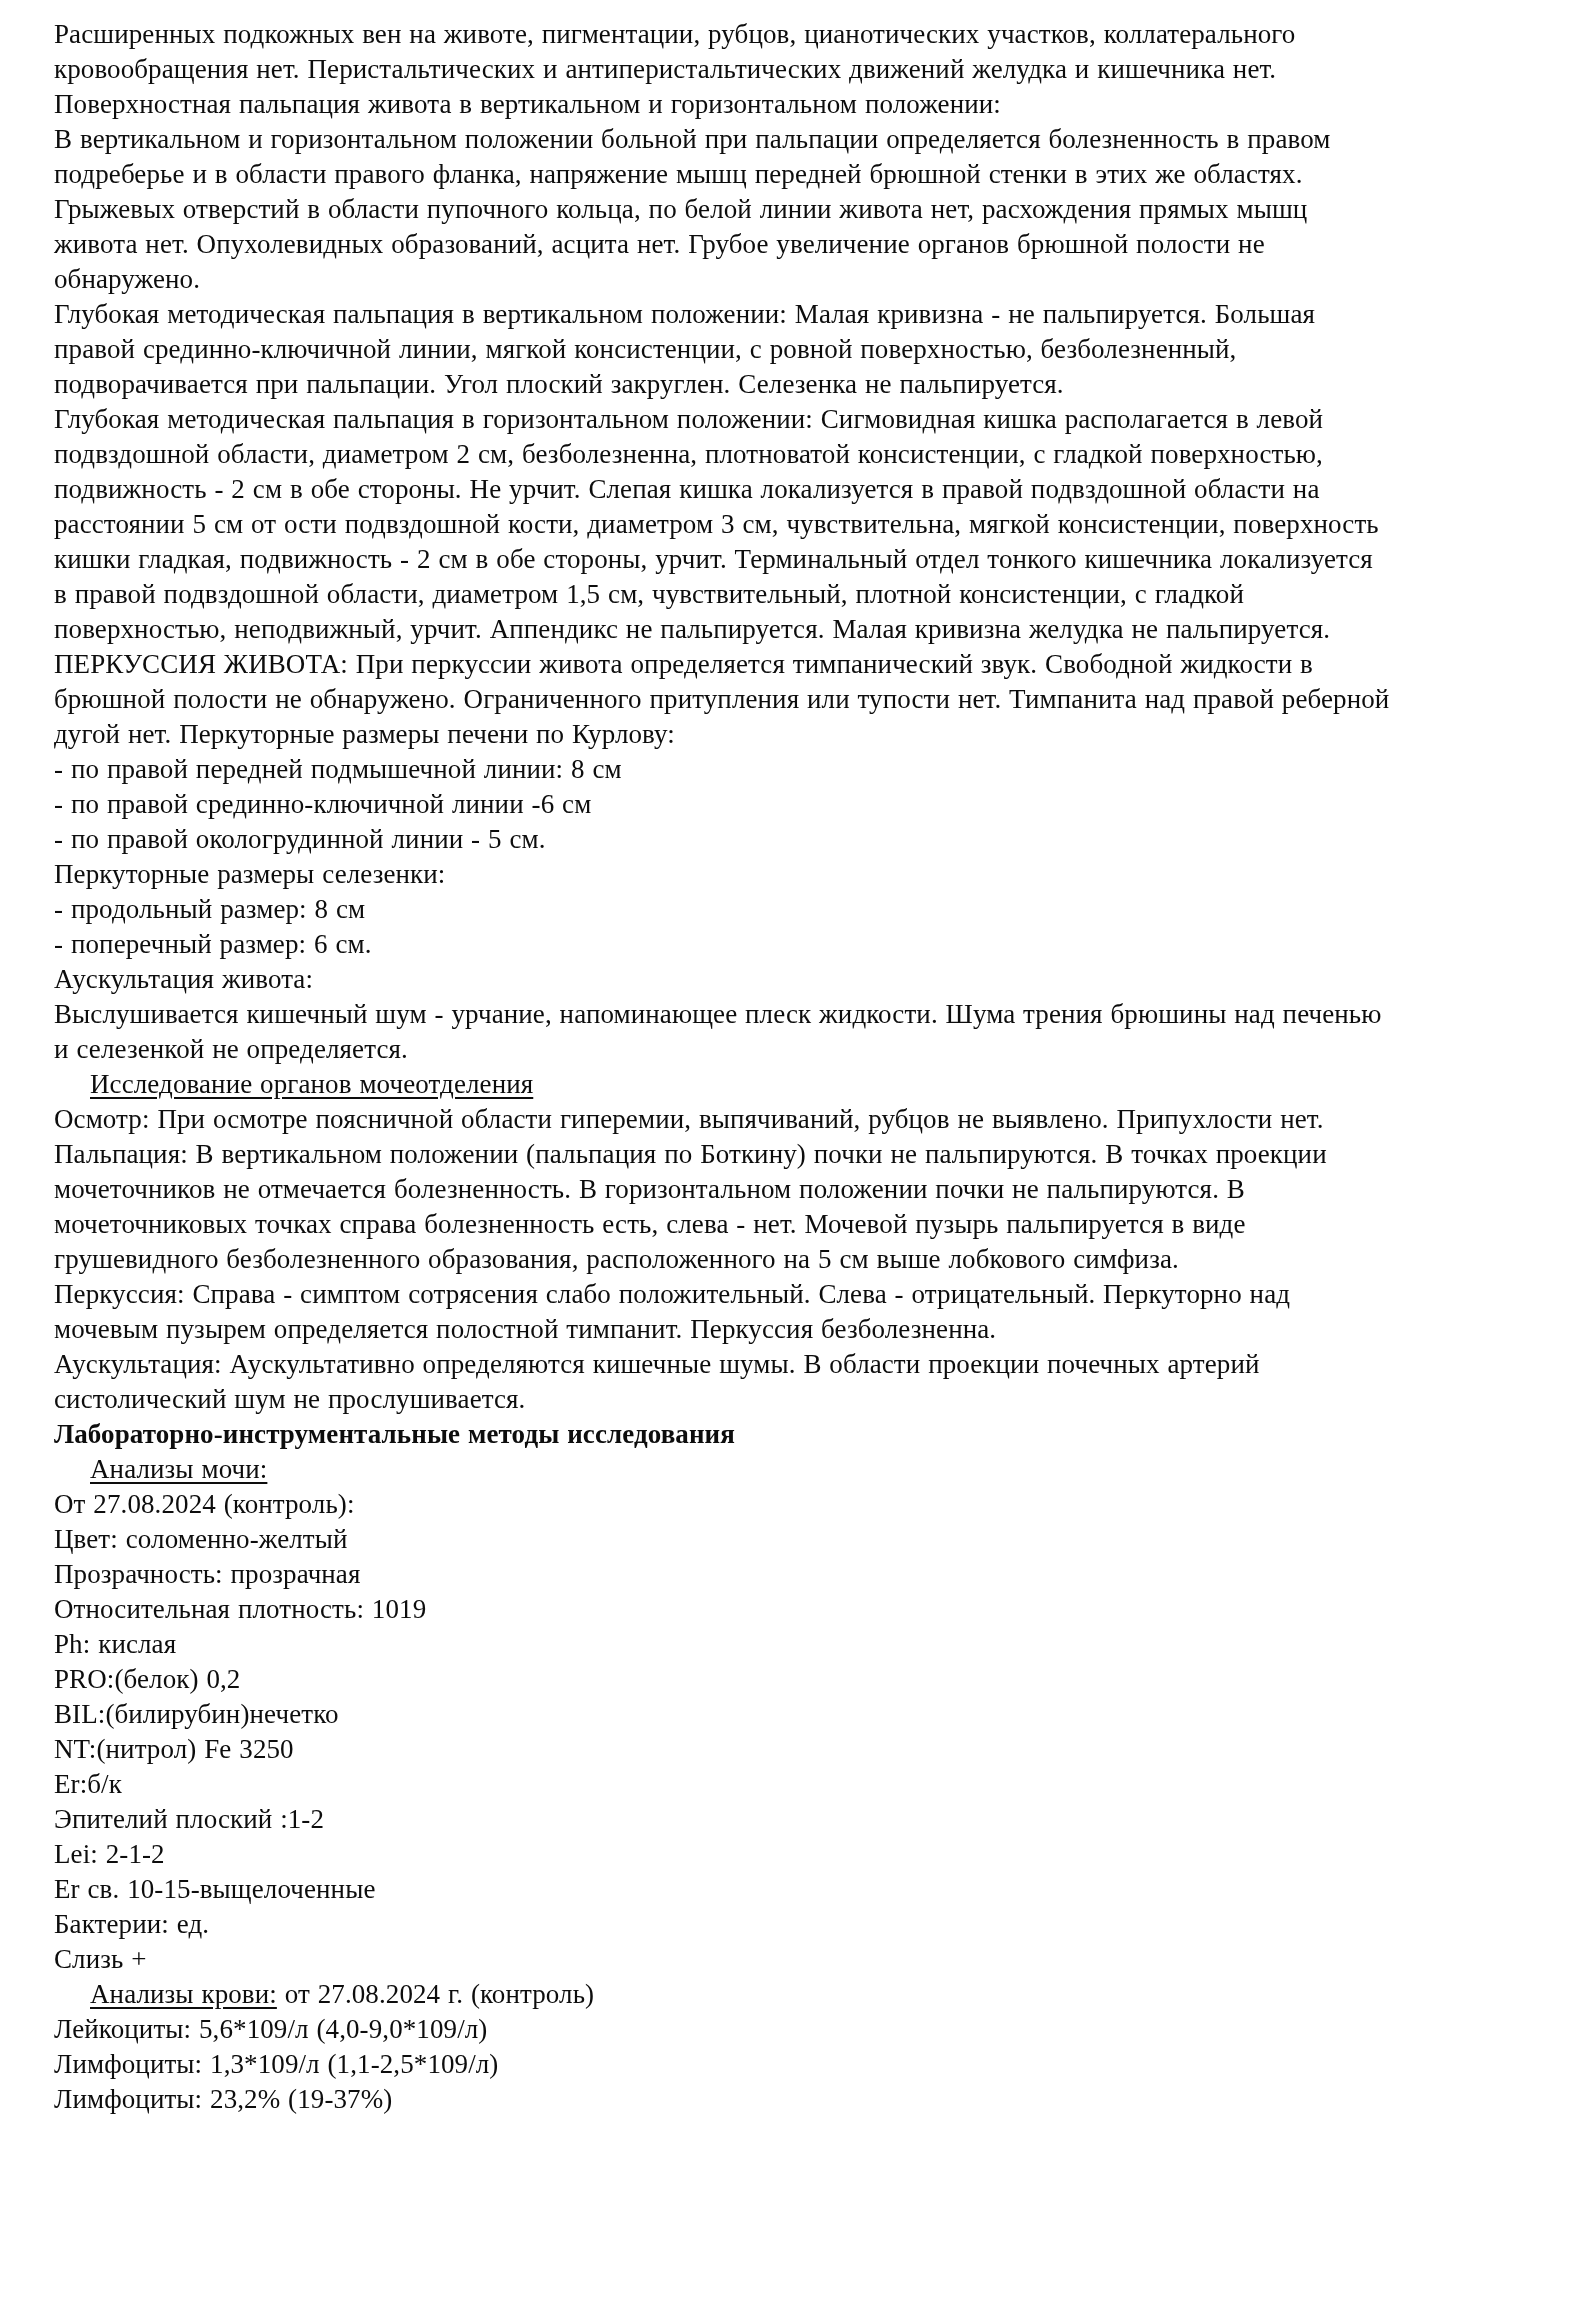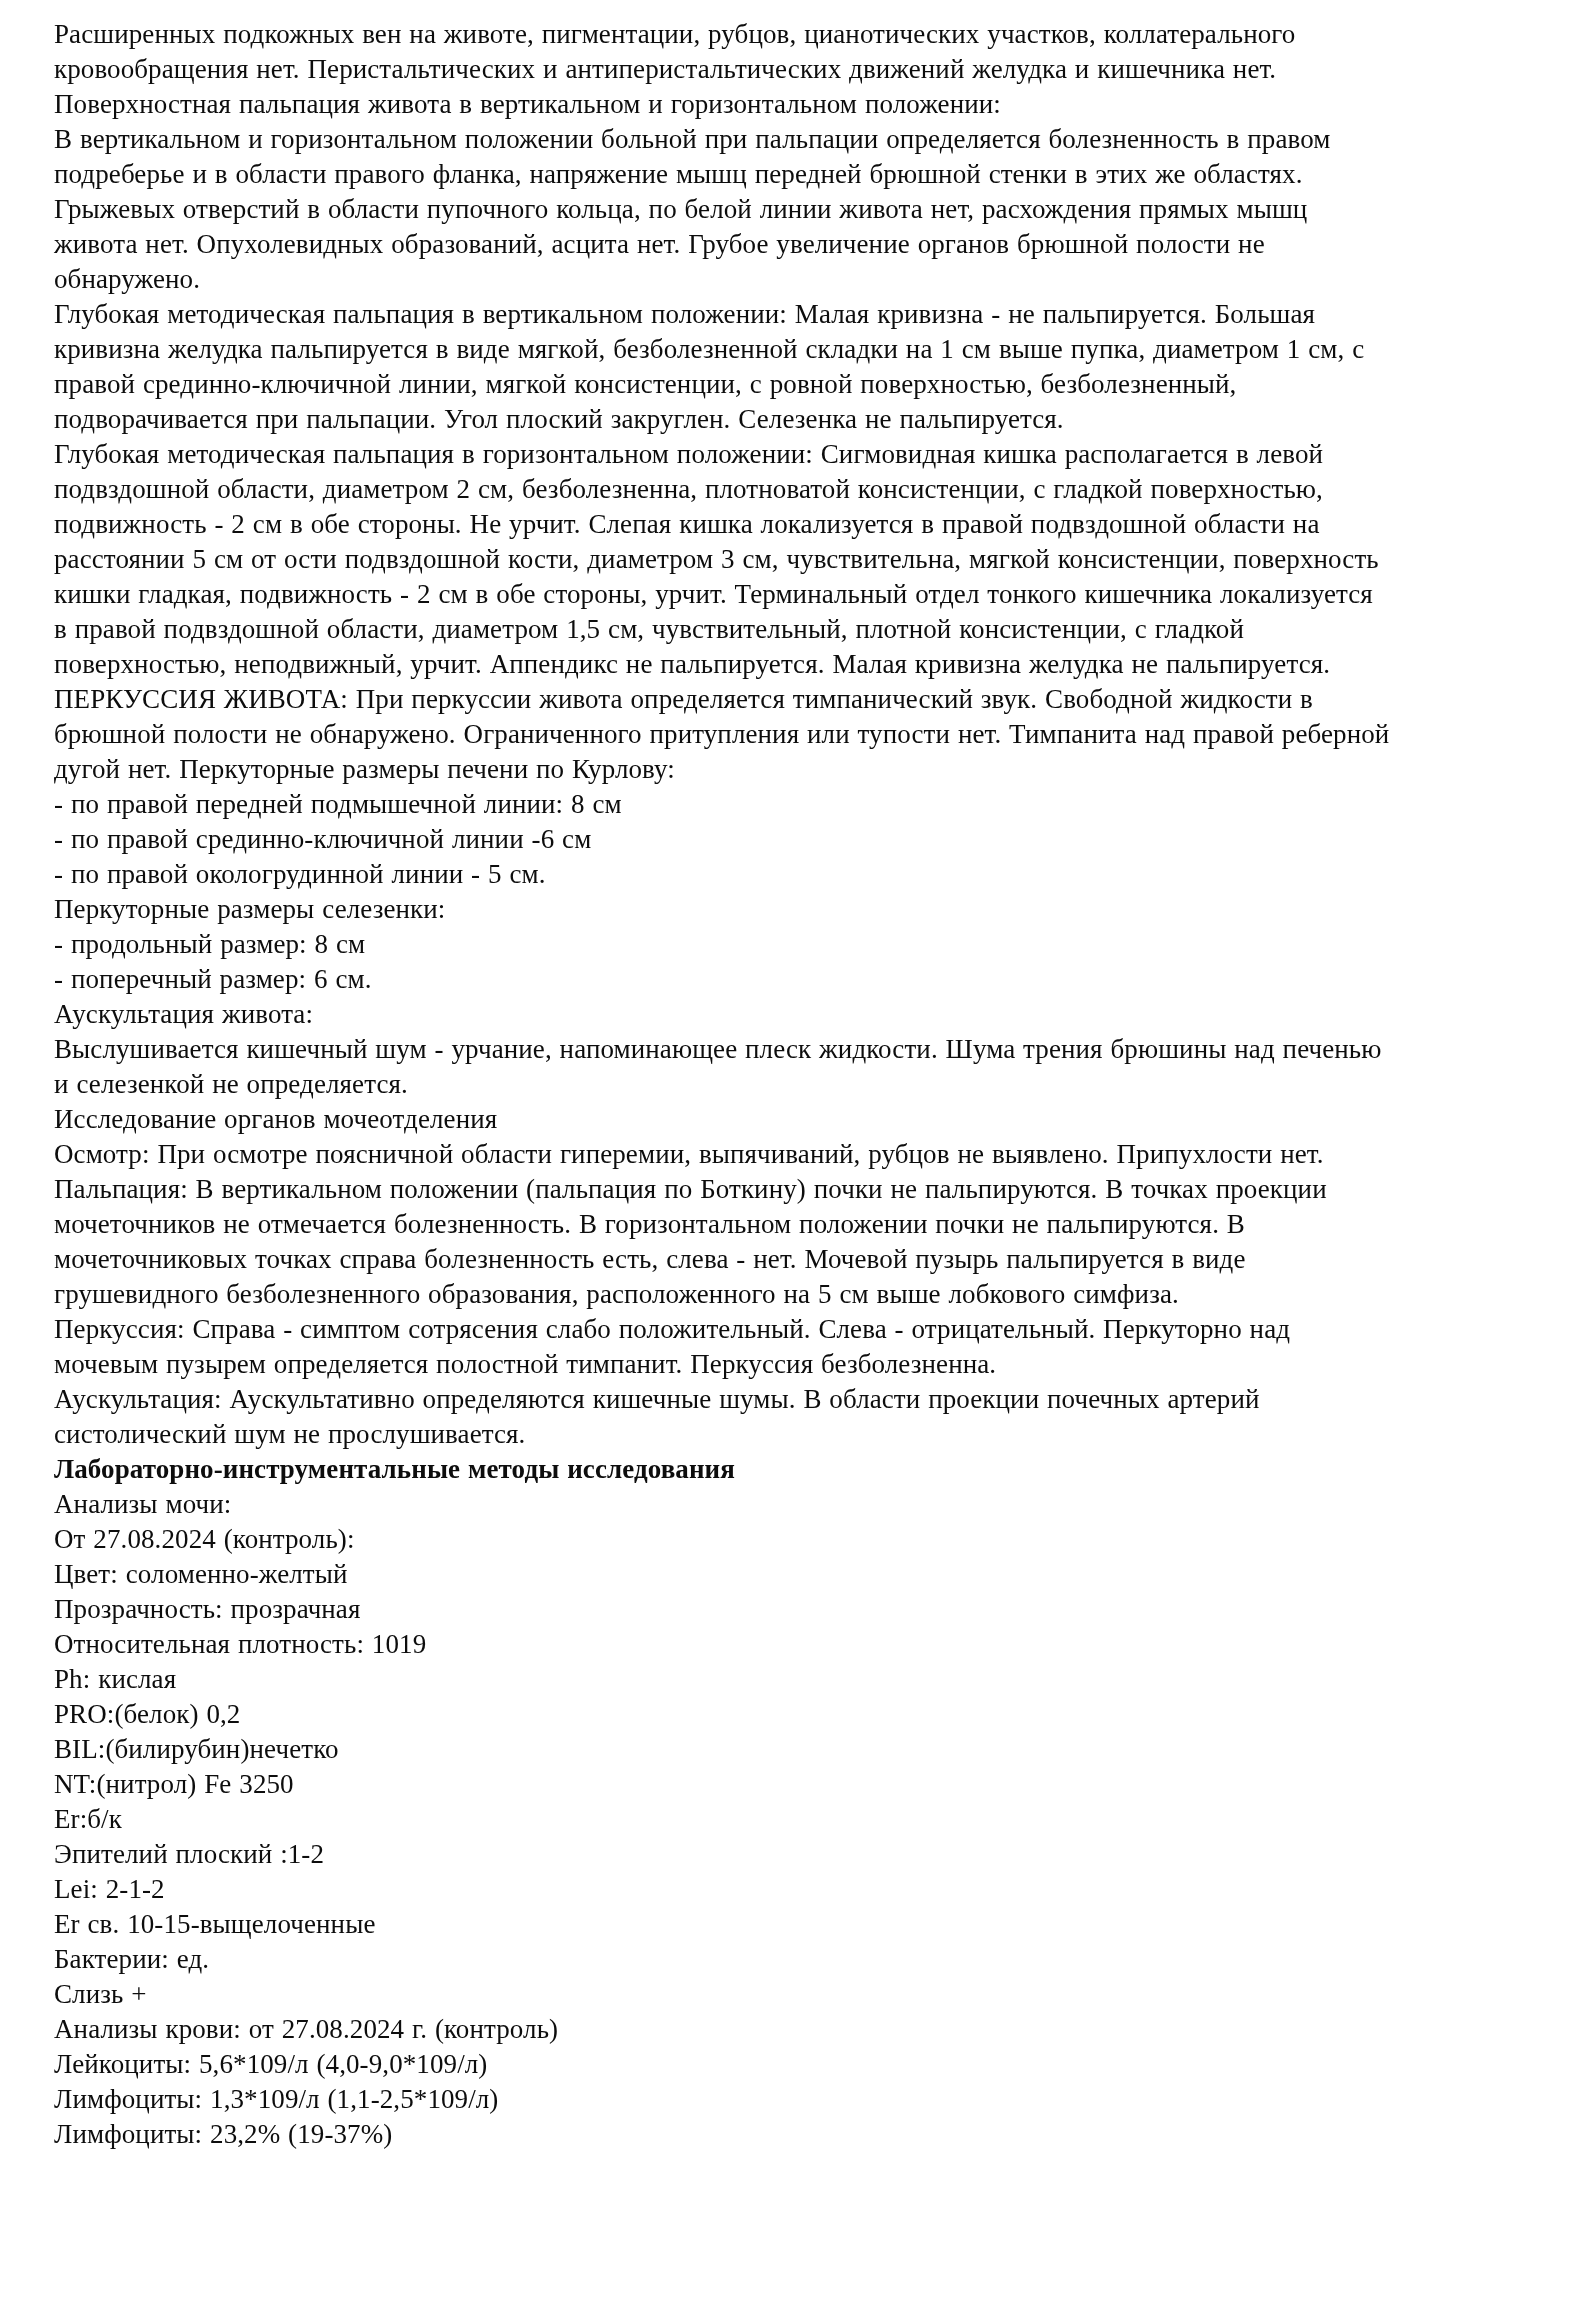--- a/index.html
+++ b/index.html
@@ -30,39 +30,40 @@
   }
   .line {
     white-space: nowrap;
   }
   .line.bold {
     font-weight: bold;
   }
   .line.gap-before {
   }
   .underline {
+    text-decoration: underline;
     text-underline-offset: 4px;
     text-decoration-thickness: 2px;
+    margin-left: 36px;
   }
 </style>
 </head>
 <body>
 
 <main class="page">
   <div class="doc-lines">
       <div class="line"><span>Расширенных подкожных вен на животе, пигментации, рубцов, цианотических участков, коллатерального</span></div>
       <div class="line"><span>кровообращения нет. Перистальтических и антиперистальтических движений желудка и кишечника нет.</span></div>
       <div class="line"><span>Поверхностная пальпация живота в вертикальном и горизонтальном положении:</span></div>
       <div class="line"><span>В вертикальном и горизонтальном положении больной при пальпации определяется болезненность в правом</span></div>
       <div class="line"><span>подреберье и в области правого фланка, напряжение мышц передней брюшной стенки в этих же областях.</span></div>
       <div class="line"><span>Грыжевых отверстий в области пупочного кольца, по белой линии живота нет, расхождения прямых мышц</span></div>
       <div class="line"><span>живота нет. Опухолевидных образований, асцита нет. Грубое увеличение органов брюшной полости не</span></div>
       <div class="line"><span>обнаружено.</span></div>
       <div class="line"><span>Глубокая методическая пальпация в вертикальном положении: Малая кривизна - не пальпируется. Большая</span></div>
-      <div class="line"><span>кривизна желудка пальпируется в виде мягкой, безболезненной складки на 1 см выше пупка, диаметром 1 см, с</span></div>
       <div class="line"><span>правой срединно-ключичной линии, мягкой консистенции, с ровной поверхностью, безболезненный,</span></div>
       <div class="line"><span>подворачивается при пальпации. Угол плоский закруглен. Селезенка не пальпируется.</span></div>
       <div class="line"><span>Глубокая методическая пальпация в горизонтальном положении: Сигмовидная кишка располагается в левой</span></div>
       <div class="line"><span>подвздошной области, диаметром 2 см, безболезненна, плотноватой консистенции, с гладкой поверхностью,</span></div>
       <div class="line"><span>подвижность - 2 см в обе стороны. Не урчит. Слепая кишка локализуется в правой подвздошной области на</span></div>
       <div class="line"><span>расстоянии 5 см от ости подвздошной кости, диаметром 3 см, чувствительна, мягкой консистенции, поверхность</span></div>
       <div class="line"><span>кишки гладкая, подвижность - 2 см в обе стороны, урчит. Терминальный отдел тонкого кишечника локализуется</span></div>
       <div class="line"><span>в правой подвздошной области, диаметром 1,5 см, чувствительный, плотной консистенции, с гладкой</span></div>
       <div class="line"><span>поверхностью, неподвижный, урчит. Аппендикс не пальпируется. Малая кривизна желудка не пальпируется.</span></div>
       <div class="line"><span>ПЕРКУССИЯ ЖИВОТА: При перкуссии живота определяется тимпанический звук. Свободной жидкости в</span></div>

